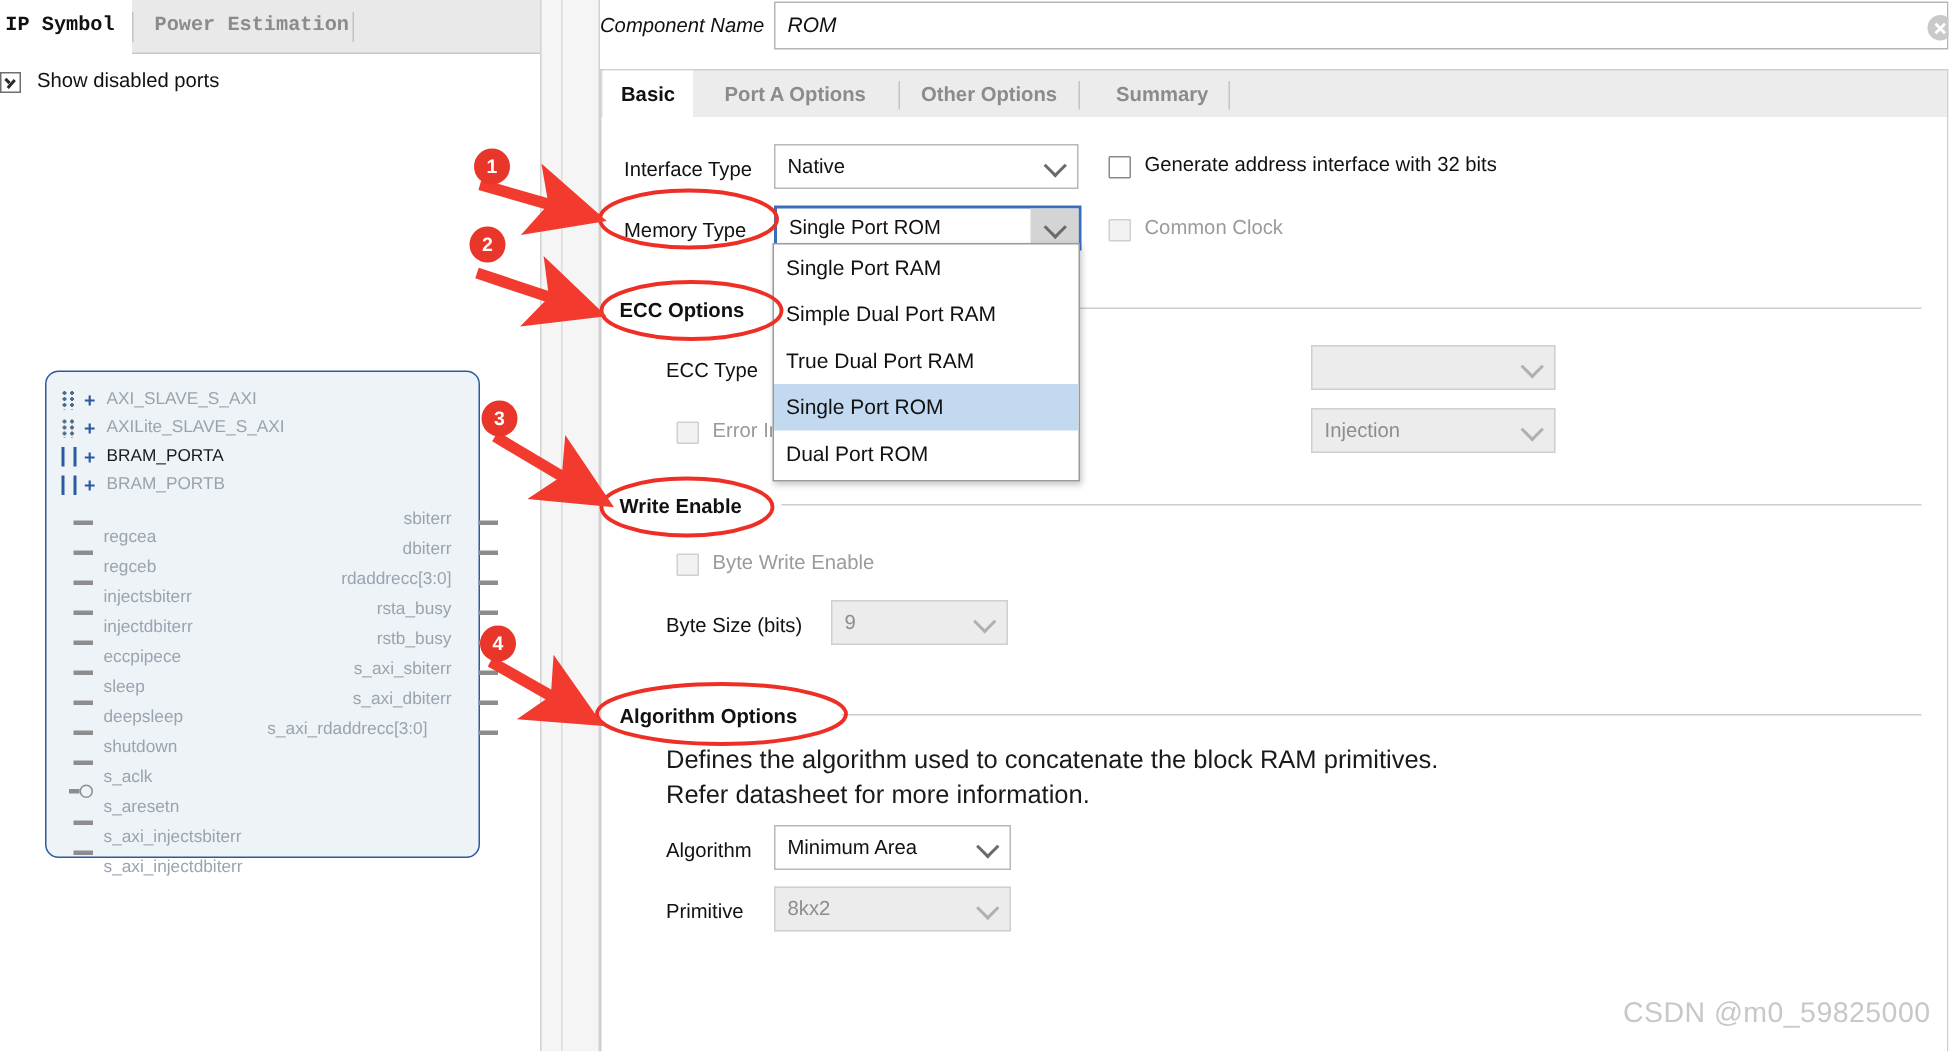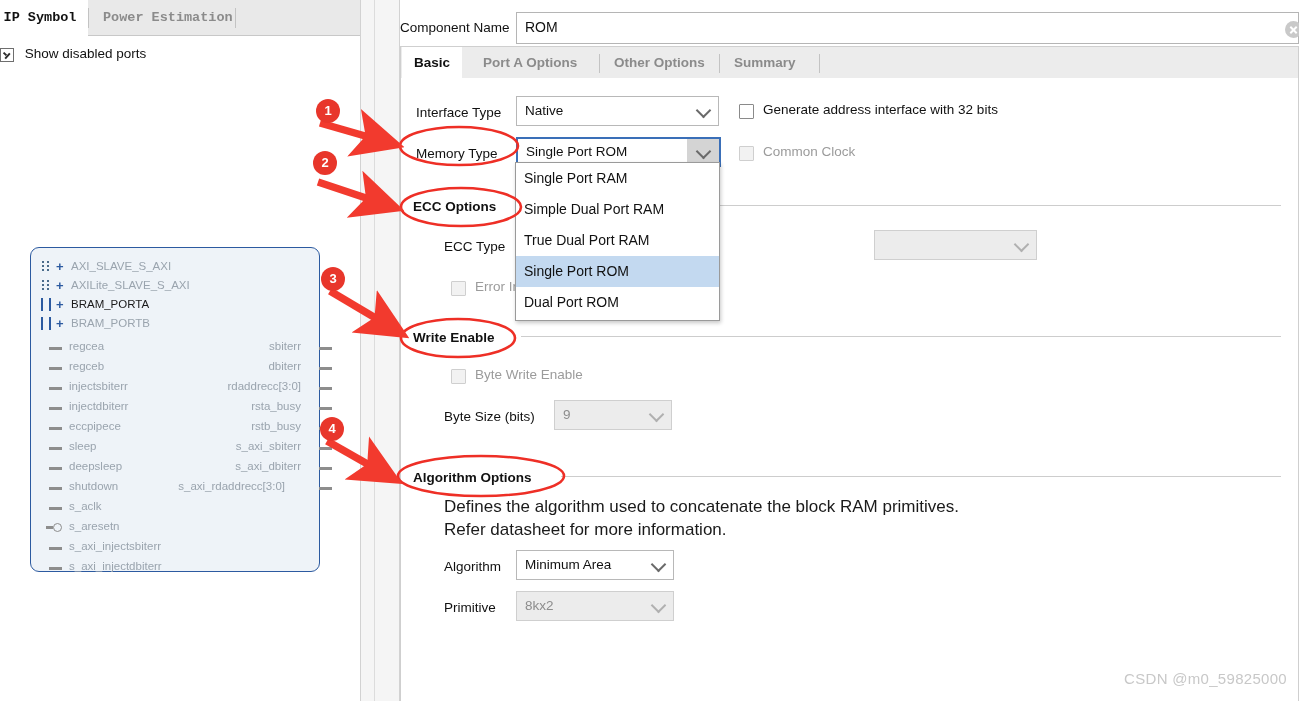--- a/index.html
+++ b/index.html
@@ -41,34 +41,34 @@
   .bus-name.on{color:#1a1a1a;}
   .plus{position:absolute;left:25px;color:#2c5aa0;font-weight:bold;font-size:13px;line-height:19px;}
   .busmark{position:absolute;left:10px;top:3px;width:10px;height:13px;}
   .busmark.dots{background-image:
      radial-gradient(#4a6b8a 48%, transparent 50%),
      radial-gradient(#4a6b8a 48%, transparent 50%);
      background-size:4px 4px;background-position:0 0,5px 0;background-repeat:repeat-y;}
   .busmark.bars{border-left:2.5px solid #2c5aa0;border-right:2.5px solid #2c5aa0;width:6px;}
   .pin-l{position:absolute;left:18px;width:13px;height:2.5px;background:#8d8d8d;}
   .pin-r{position:absolute;width:13px;height:2.5px;background:#8d8d8d;}
-  .pname-l{position:absolute;left:38px;color:#9aa4ae;font-size:11.5px;white-space:nowrap;}
+  .pname-l{position:absolute;left:38px;color:#9aa4ae;font-size:11.5px;white-space:nowrap;margin-top:12px;}
   .pname-r{position:absolute;color:#9aa4ae;font-size:11.5px;white-space:nowrap;text-align:right;}
   .pin-l.circ{width:7px;height:7px;border:1.5px solid #8d8d8d;border-radius:50%;background:#eef3f8;left:22px;}
   .pin-l.circ-tail{position:absolute;left:15px;width:7px;height:2.5px;background:#8d8d8d;}
 
   
   .splitter{position:absolute;left:360px;top:0;width:40px;height:701px;background:#f5f5f5;
             border-left:1px solid #d2d2d2;border-right:1px solid #d2d2d2;box-sizing:border-box;}
   .splitter-inner{position:absolute;left:13px;top:0;width:1px;height:701px;background:#dcdcdc;}
 
   
   .right-panel{position:absolute;left:400px;top:0;width:899px;height:701px;background:#ffffff;}
 
-  .compname-row{position:absolute;left:0;top:12px;width:899px;height:34px;}
+  .compname-row{position:absolute;left:0;top:1px;width:899px;height:34px;font-style:italic;}
   .compname-label{position:absolute;left:0;top:8px;font-size:13.5px;color:#111;}
   .compname-field{position:absolute;left:116px;top:0;width:783px;height:32px;
                   background:#ffffff;border:1px solid #b5b5b5;box-sizing:border-box;}
   .compname-value{position:absolute;left:8px;top:6px;font-size:14px;color:#111;}
   .clear-icon{position:absolute;right:-4px;top:8px;width:17px;height:17px;border-radius:50%;
               background:#c9c9c9;}
   .clear-icon::before,.clear-icon::after{content:"";position:absolute;left:4px;top:7.5px;
               width:9px;height:2px;background:#ffffff;}
   .clear-icon::before{transform:rotate(45deg);}
   .clear-icon::after{transform:rotate(-45deg);}
@@ -117,21 +117,21 @@
   .dd-item{position:absolute;left:0;width:203px;height:31px;line-height:31px;padding-left:8px;
            box-sizing:border-box;font-size:14px;color:#111;white-space:nowrap;}
   .dd-item.sel{background:#c3d9f0;}
 
   
   .anno-svg{position:absolute;left:0;top:0;width:1299px;height:701px;pointer-events:none;z-index:70;}
   .marker{position:absolute;width:24px;height:24px;border-radius:50%;background:#e8362b;
           color:#ffffff;font-size:13px;font-weight:bold;text-align:center;line-height:24px;
           z-index:75;font-family:"Liberation Sans",sans-serif;}
 
-  .watermark{position:absolute;right:12px;bottom:14px;font-size:15px;color:#c8c8c8;
+  .watermark{position:absolute;right:12px;bottom:14px;font-size:19px;color:#c8c8c8;
              letter-spacing:.3px;z-index:80;}
 </style>
 </head>
 <body>
 
 <div id="root">
 
   <div class="left-panel">
 
     <div class="left-tabbar">
@@ -238,21 +238,21 @@
           <span>Basic</span>
         </div>
         <div class="rtab inactive" style="left:70px;">
           <span>Port A Options</span>
         </div>
         <div class="rtab-sep" style="left:198px;"></div>
         <div class="rtab inactive" style="left:201px;">
           <span>Other Options</span>
         </div>
         <div class="rtab-sep" style="left:318px;"></div>
-        <div class="rtab inactive" style="left:321px;">
+        <div class="rtab inactive" style="left:331px;">
           <span>Summary</span>
         </div>
         <div class="rtab-sep" style="left:418px;"></div>
       </div>
 
       <div class="tabbody">
 
         <div class="fld-label" style="left:15px;top:27px;">Interface Type</div>
         <div class="combo" style="left:115px;top:18px;width:203px;">
           <span class="combo-text">Native</span>
@@ -286,20 +286,26 @@
         <div class="combo disabled" style="left:473px;top:152px;width:163px;">
           <span class="combo-text"></span>
           <span class="combo-arrow">
               <i class="chev"></i>
             </span>
         </div>
 
         <div class="cbrow" style="left:50px;top:203px;">
           <span class="cbbox dis"></span>
           <span class="cblabel dis">Error Injection</span>
+        </div>
+        <div class="combo disabled" style="left:473px;top:194px;width:163px;">
+          <span class="combo-text">Injection</span>
+          <span class="combo-arrow">
+              <i class="chev"></i>
+            </span>
         </div>
 
         <div class="section-head" style="left:12px;top:252px;">Write Enable</div>
         <div class="section-rule" style="left:120px;top:258px;width:760px;"></div>
 
         <div class="cbrow" style="left:50px;top:291px;">
           <span class="cbbox dis"></span>
           <span class="cblabel dis">Byte Write Enable</span>
         </div>
 

